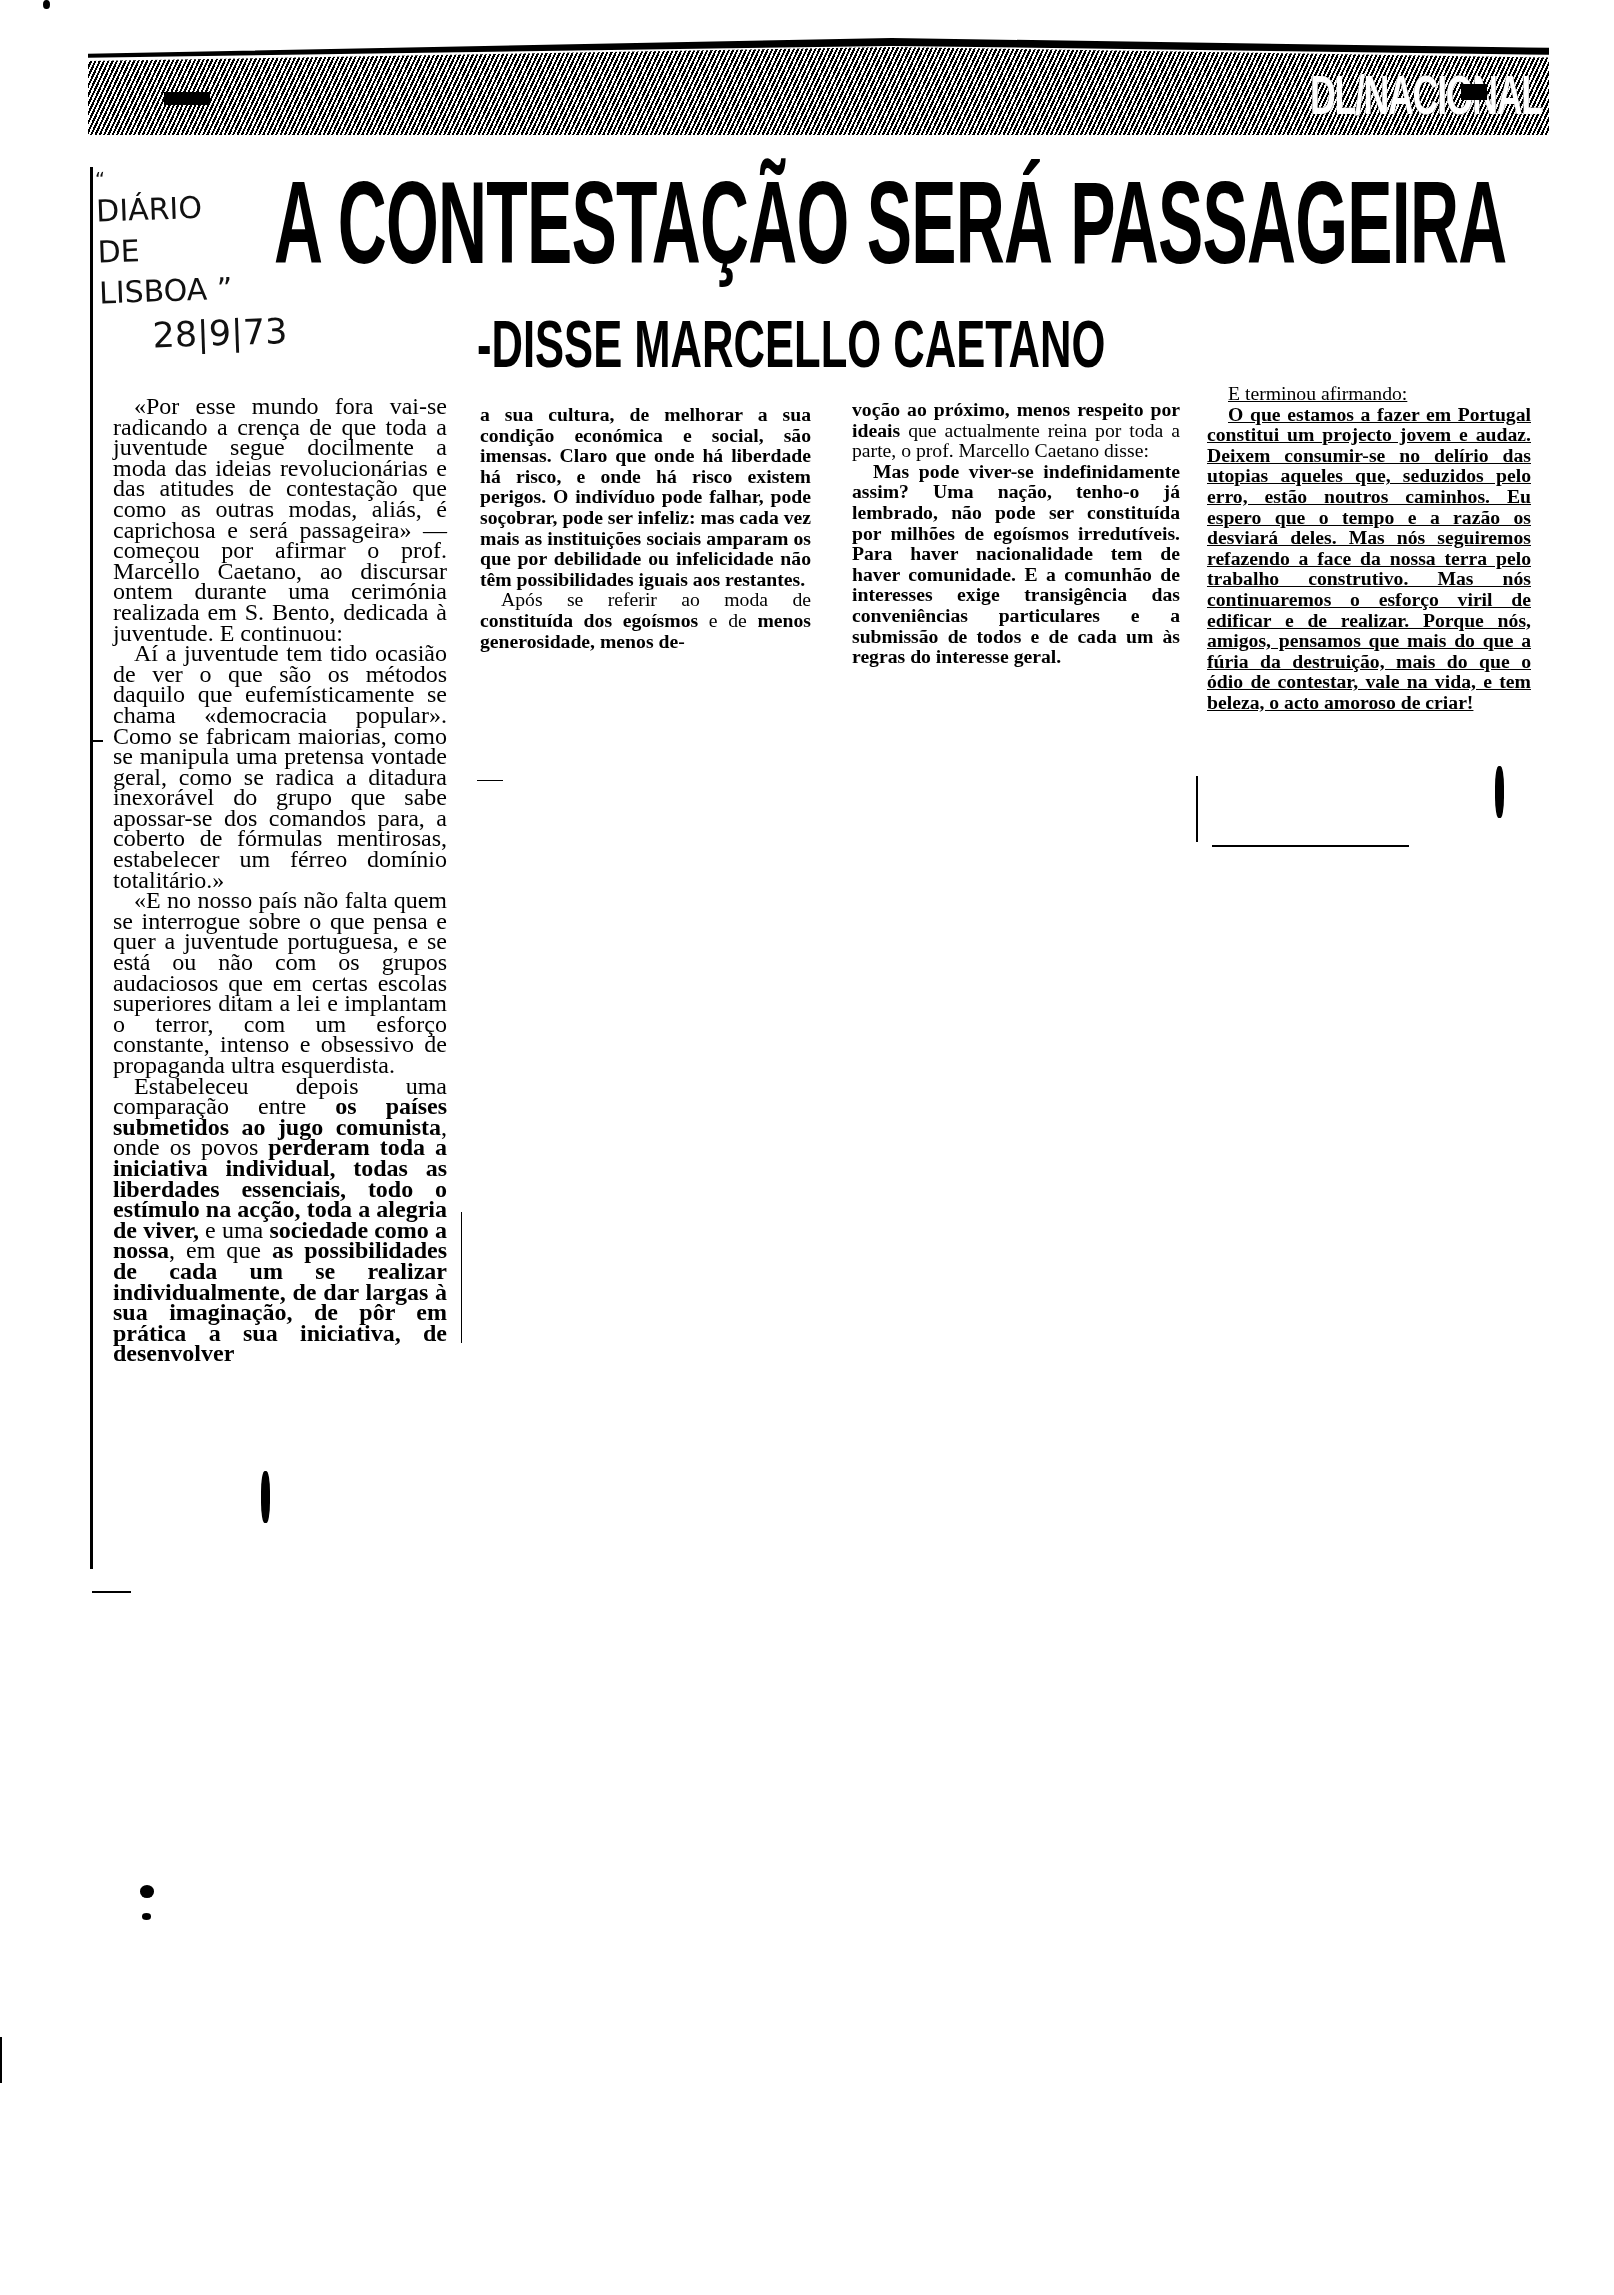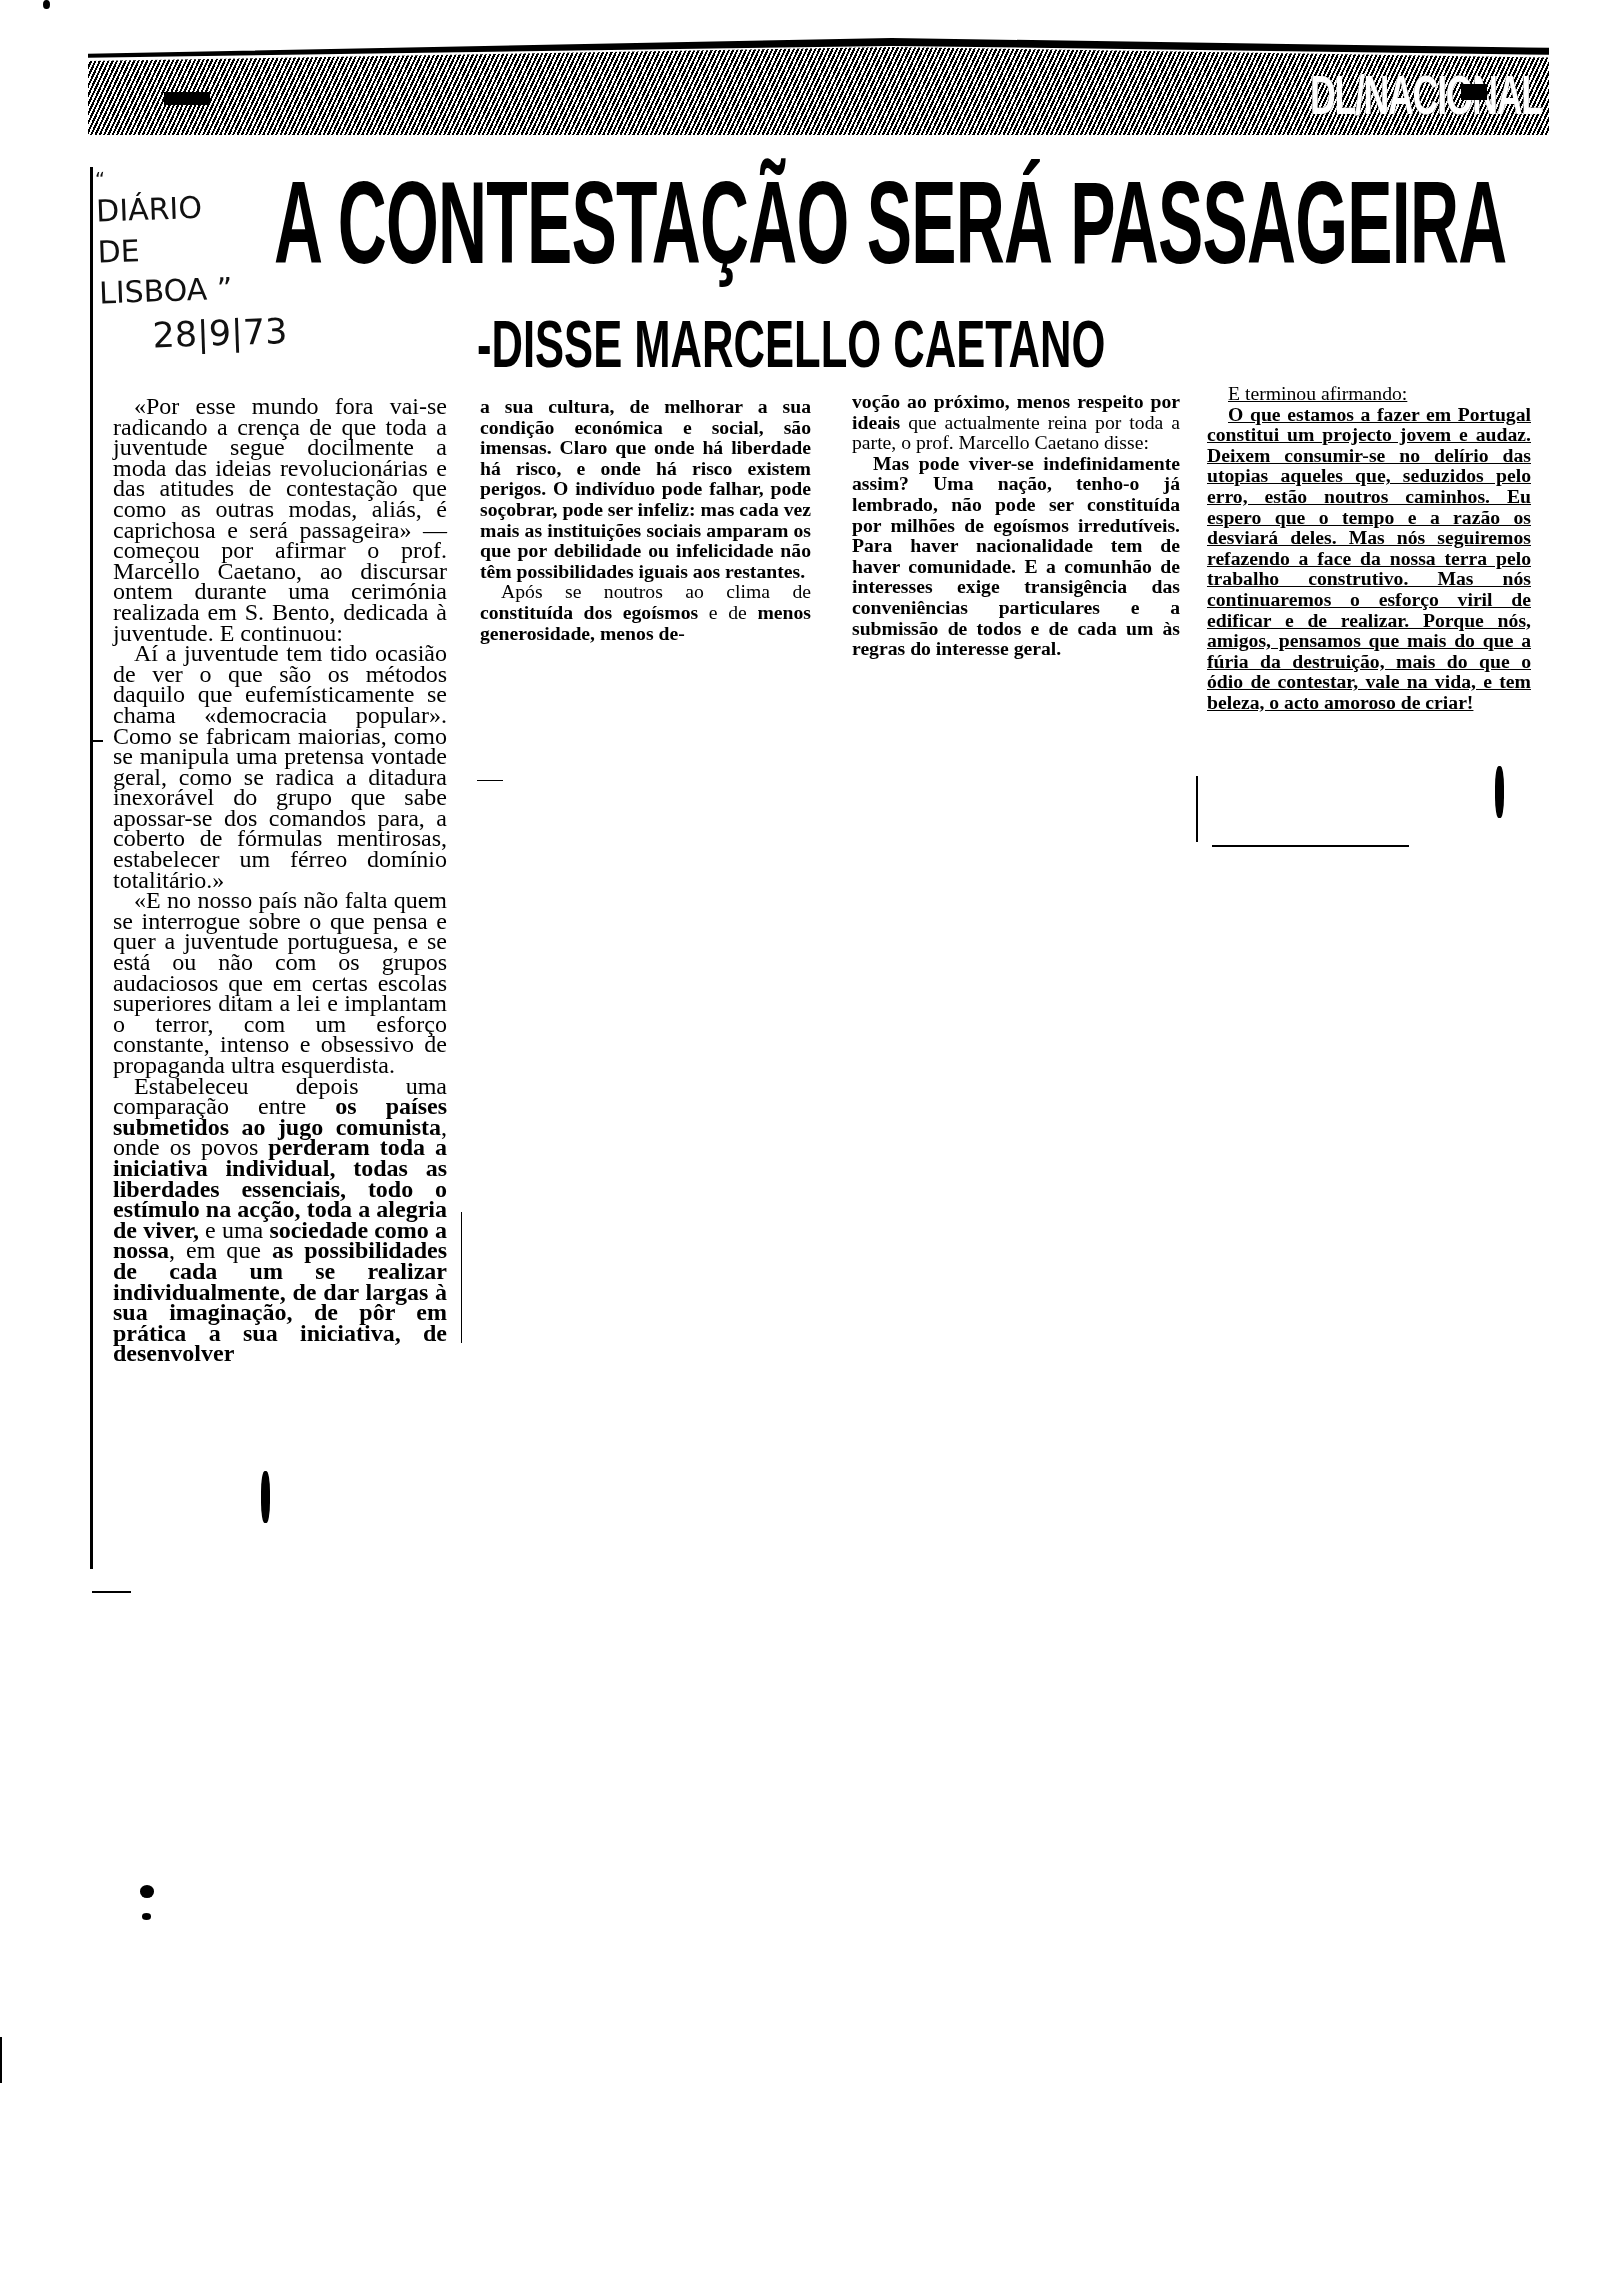--- a/index.html
+++ b/index.html
@@ -44,21 +44,21 @@
     position:absolute; left:477px; top:311px; white-space:nowrap;
     font-family:"Liberation Sans", sans-serif; font-weight:bold; font-size:66px; line-height:66px;
     transform:scaleX(0.66); transform-origin:left top;
   }
 
   .column {
     position:absolute; top:393px; width:354px;
     font-size:19.7px; line-height:20.6px; text-align:justify; hyphens:manual;
   }
   .column p { margin:0; text-indent:21px; }
-  .column p.noindent { text-indent:0; }
+  .column p.noindent { text-indent:0;margin-top:8px; }
   .b { font-weight:bold; }
   .col1 { left:113px; top:396px; width:334px; font-size:24px; line-height:20.6px; }
   .col2 { left:480px; top:396px; width:331px; }
   .col3 { left:852px; top:391px; width:328px; }
   .col4 { left:1207px; top:383px; width:324px;text-decoration:underline; }
 
   .rule-h { position:absolute; height:2px; background:#000; }
   .rule-v { position:absolute; width:2px; background:#000; }
   .dot { position:absolute; background:#000; border-radius:50%; }
   .smudge { position:absolute; background:#000; border-radius:40%; }
@@ -88,21 +88,21 @@
 
 <div class="column col1">
   <p>«Por esse mundo fora vai-se radicando a crença de que toda a juventude segue docilmente a moda das ideias revolucionárias e das atitudes de contestação que como as outras modas, aliás, é caprichosa e será passageira» — começou por afirmar o prof. Marcello Caetano, ao discursar ontem durante uma cerimónia realizada em S. Bento, dedicada à juventude. E continuou:</p>
   <p>Aí a juventude tem tido ocasião de ver o que são os métodos daquilo que eufemísticamente se chama «democracia popular». Como se fabricam maiorias, como se manipula uma pretensa vontade geral, como se radica a ditadura inexorável do grupo que sabe apossar-se dos comandos para, a coberto de fórmulas mentirosas, estabelecer um férreo domínio totalitário.»</p>
   <p>«E no nosso país não falta quem se interrogue sobre o que pensa e quer a juventude portuguesa, e se está ou não com os grupos audaciosos que em certas escolas superiores ditam a lei e implantam o terror, com um esforço constante, intenso e obsessivo de propaganda ultra esquerdista.</p>
   <p><span>Estabeleceu depois uma comparação entre </span><span class="b">os países submetidos ao jugo comunista</span><span>, onde os povos </span><span class="b">perderam toda a iniciativa individual, todas as liberdades essenciais, todo o estímulo na acção, toda a alegria de viver,</span><span> e uma </span><span class="b">sociedade como a nossa</span><span>, em que </span><span class="b">as possibilidades de cada um se realizar individualmente, de dar largas à sua imaginação, de pôr em prática a sua iniciativa, de desenvolver</span></p>
 </div>
 
 <div class="column col2">
   <p class="noindent b">a sua cultura, de melhorar a sua condição económica e social, são imensas. Claro que onde há liberdade há risco, e onde há risco existem perigos. O indivíduo pode falhar, pode soçobrar, pode ser infeliz: mas cada vez mais as instituições sociais amparam os que por debilidade ou infelicidade não têm possibilidades iguais aos restantes.</p>
-  <p><span>Após se noutros ao clima de </span><span class="b">constituída dos egoísmos</span><span> e de </span><span class="b">menos generosidade, menos de-</span></p>
+  <p><span>Após se referir ao moda de </span><span class="b">constituída dos egoísmos</span><span> e de </span><span class="b">menos generosidade, menos de-</span></p>
 </div>
 
 <div class="column col3">
   <p class="noindent"><span class="b">voção ao próximo, menos respeito por ideais</span><span> que actualmente reina por toda a parte, o prof. Marcello Caetano disse:</span></p>
   <p class="b">Mas pode viver-se indefinidamente assim? Uma nação, tenho-o já lembrado, não pode ser constituída por milhões de egoísmos irredutíveis. Para haver nacionalidade tem de haver comunidade. E a comunhão de interesses exige transigência das conveniências particulares e a submissão de todos e de cada um às regras do interesse geral.</p>
 </div>
 
 <div class="column col4">
   <p>E terminou afirmando:</p>
   <p class="b">O que estamos a fazer em Portugal constitui um projecto jovem e audaz. Deixem consumir-se no delírio das utopias aqueles que, seduzidos pelo erro, estão noutros caminhos. Eu espero que o tempo e a razão os desviará deles. Mas nós seguiremos refazendo a face da nossa terra pelo trabalho construtivo. Mas nós continuaremos o esforço viril de edificar e de realizar. Porque nós, amigos, pensamos que mais do que a fúria da destruição, mais do que o ódio de contestar, vale na vida, e tem beleza, o acto amoroso de criar!</p>

